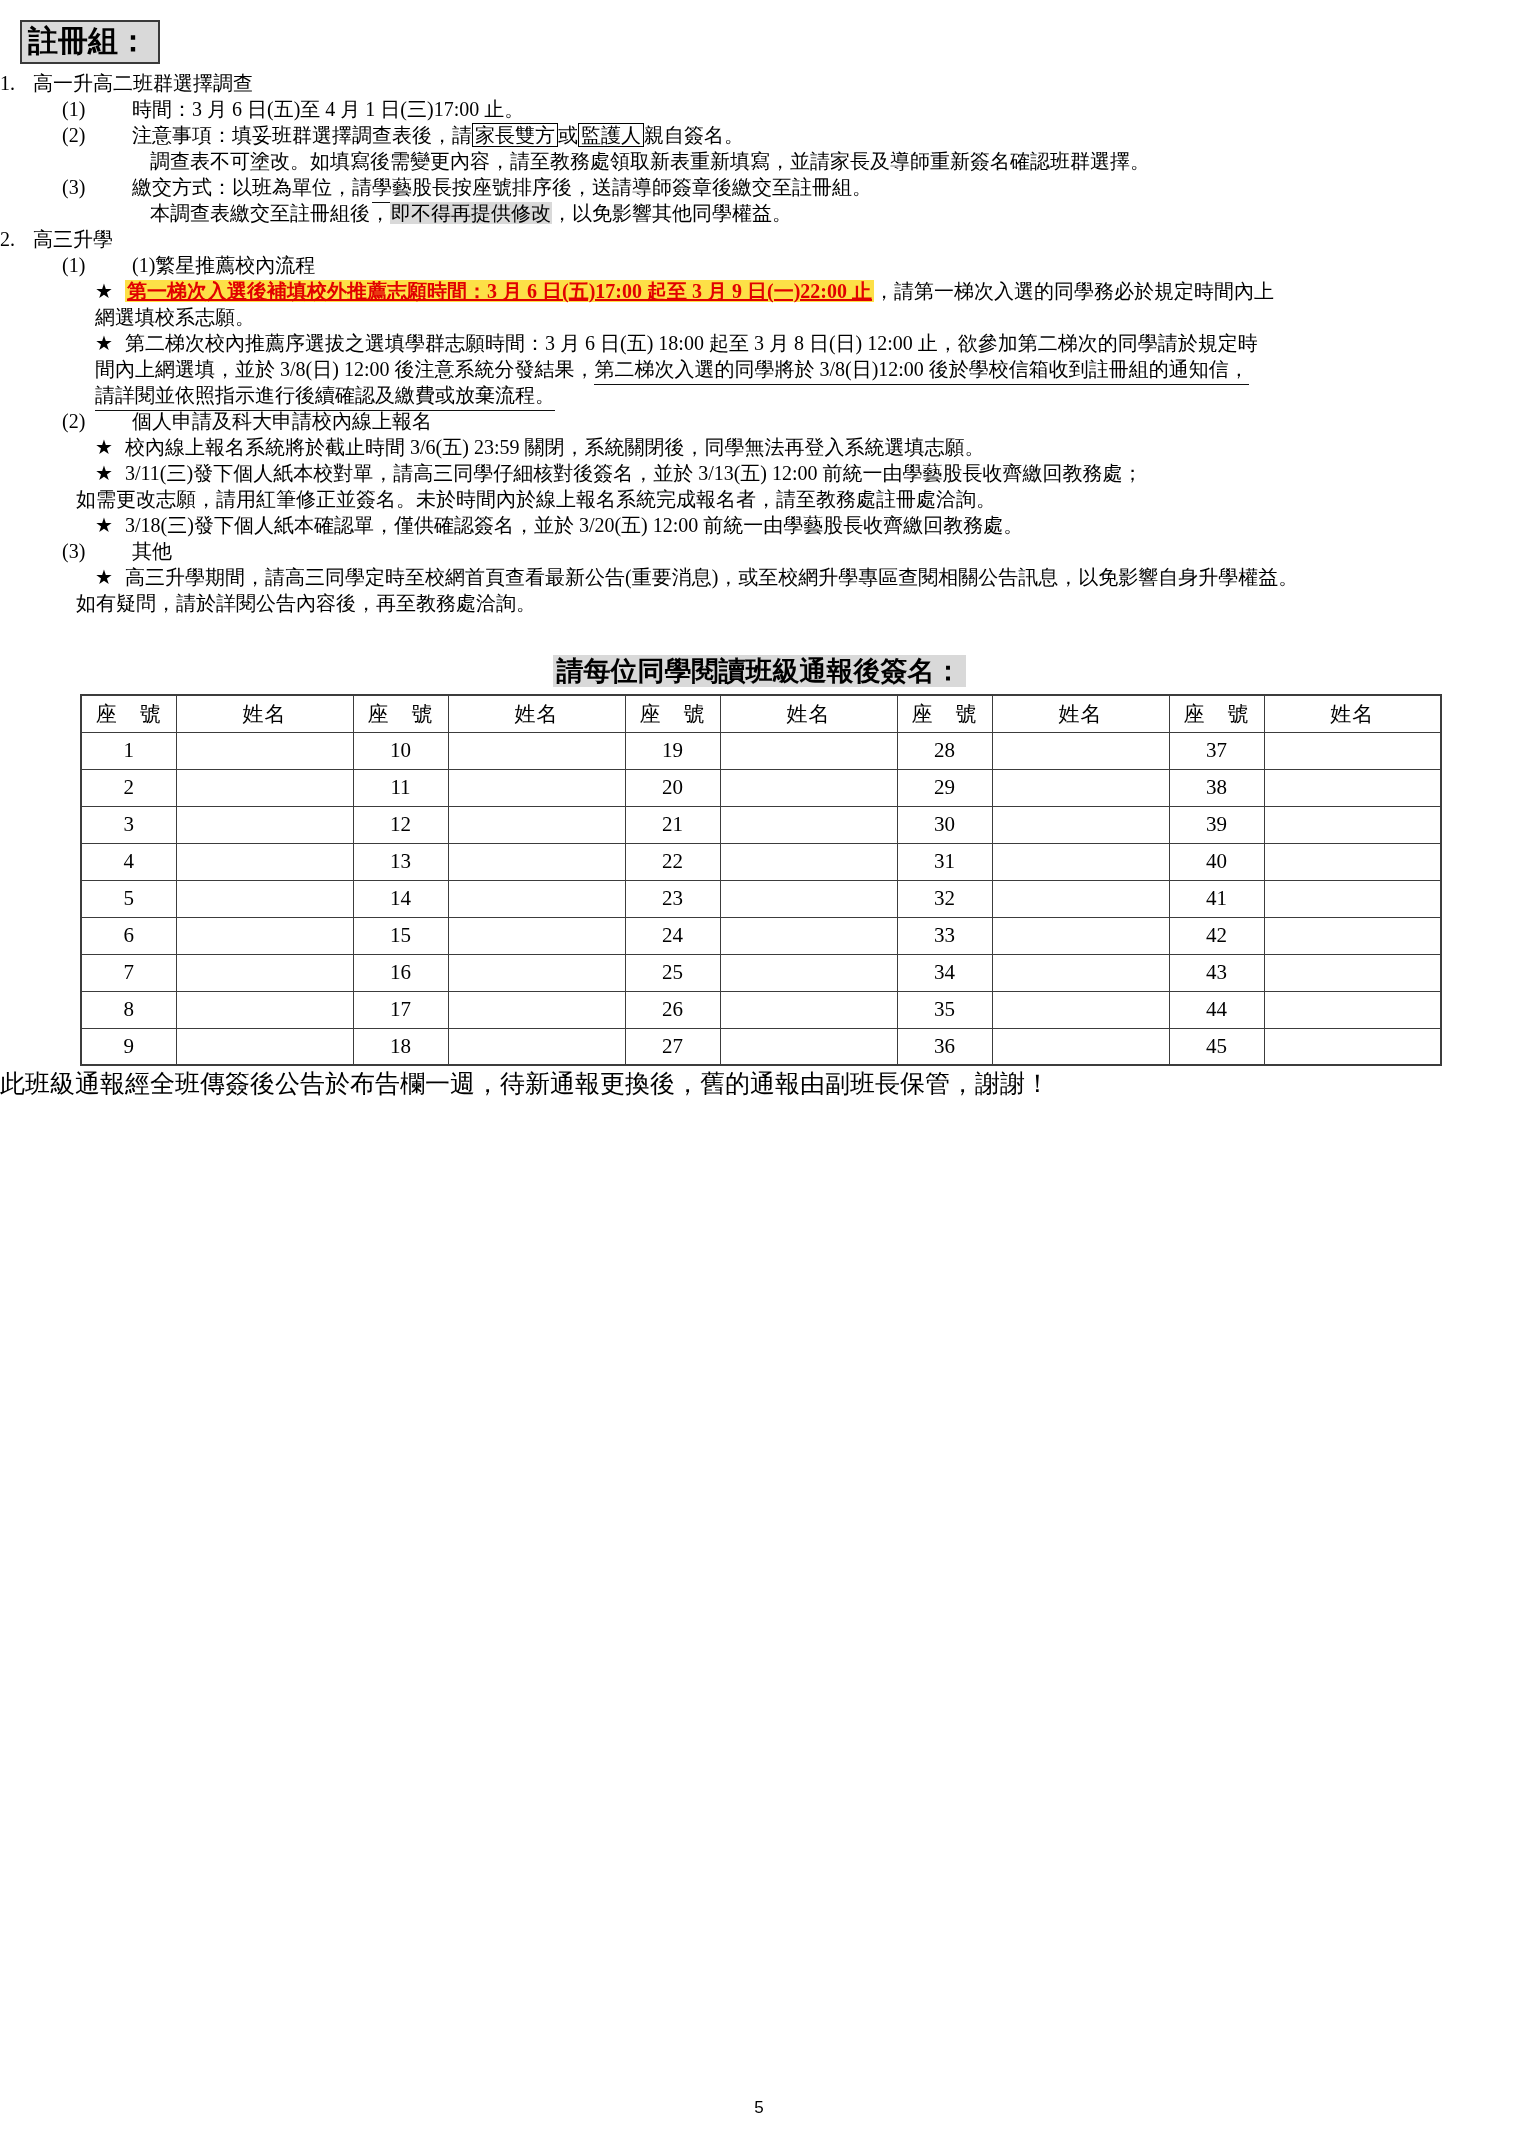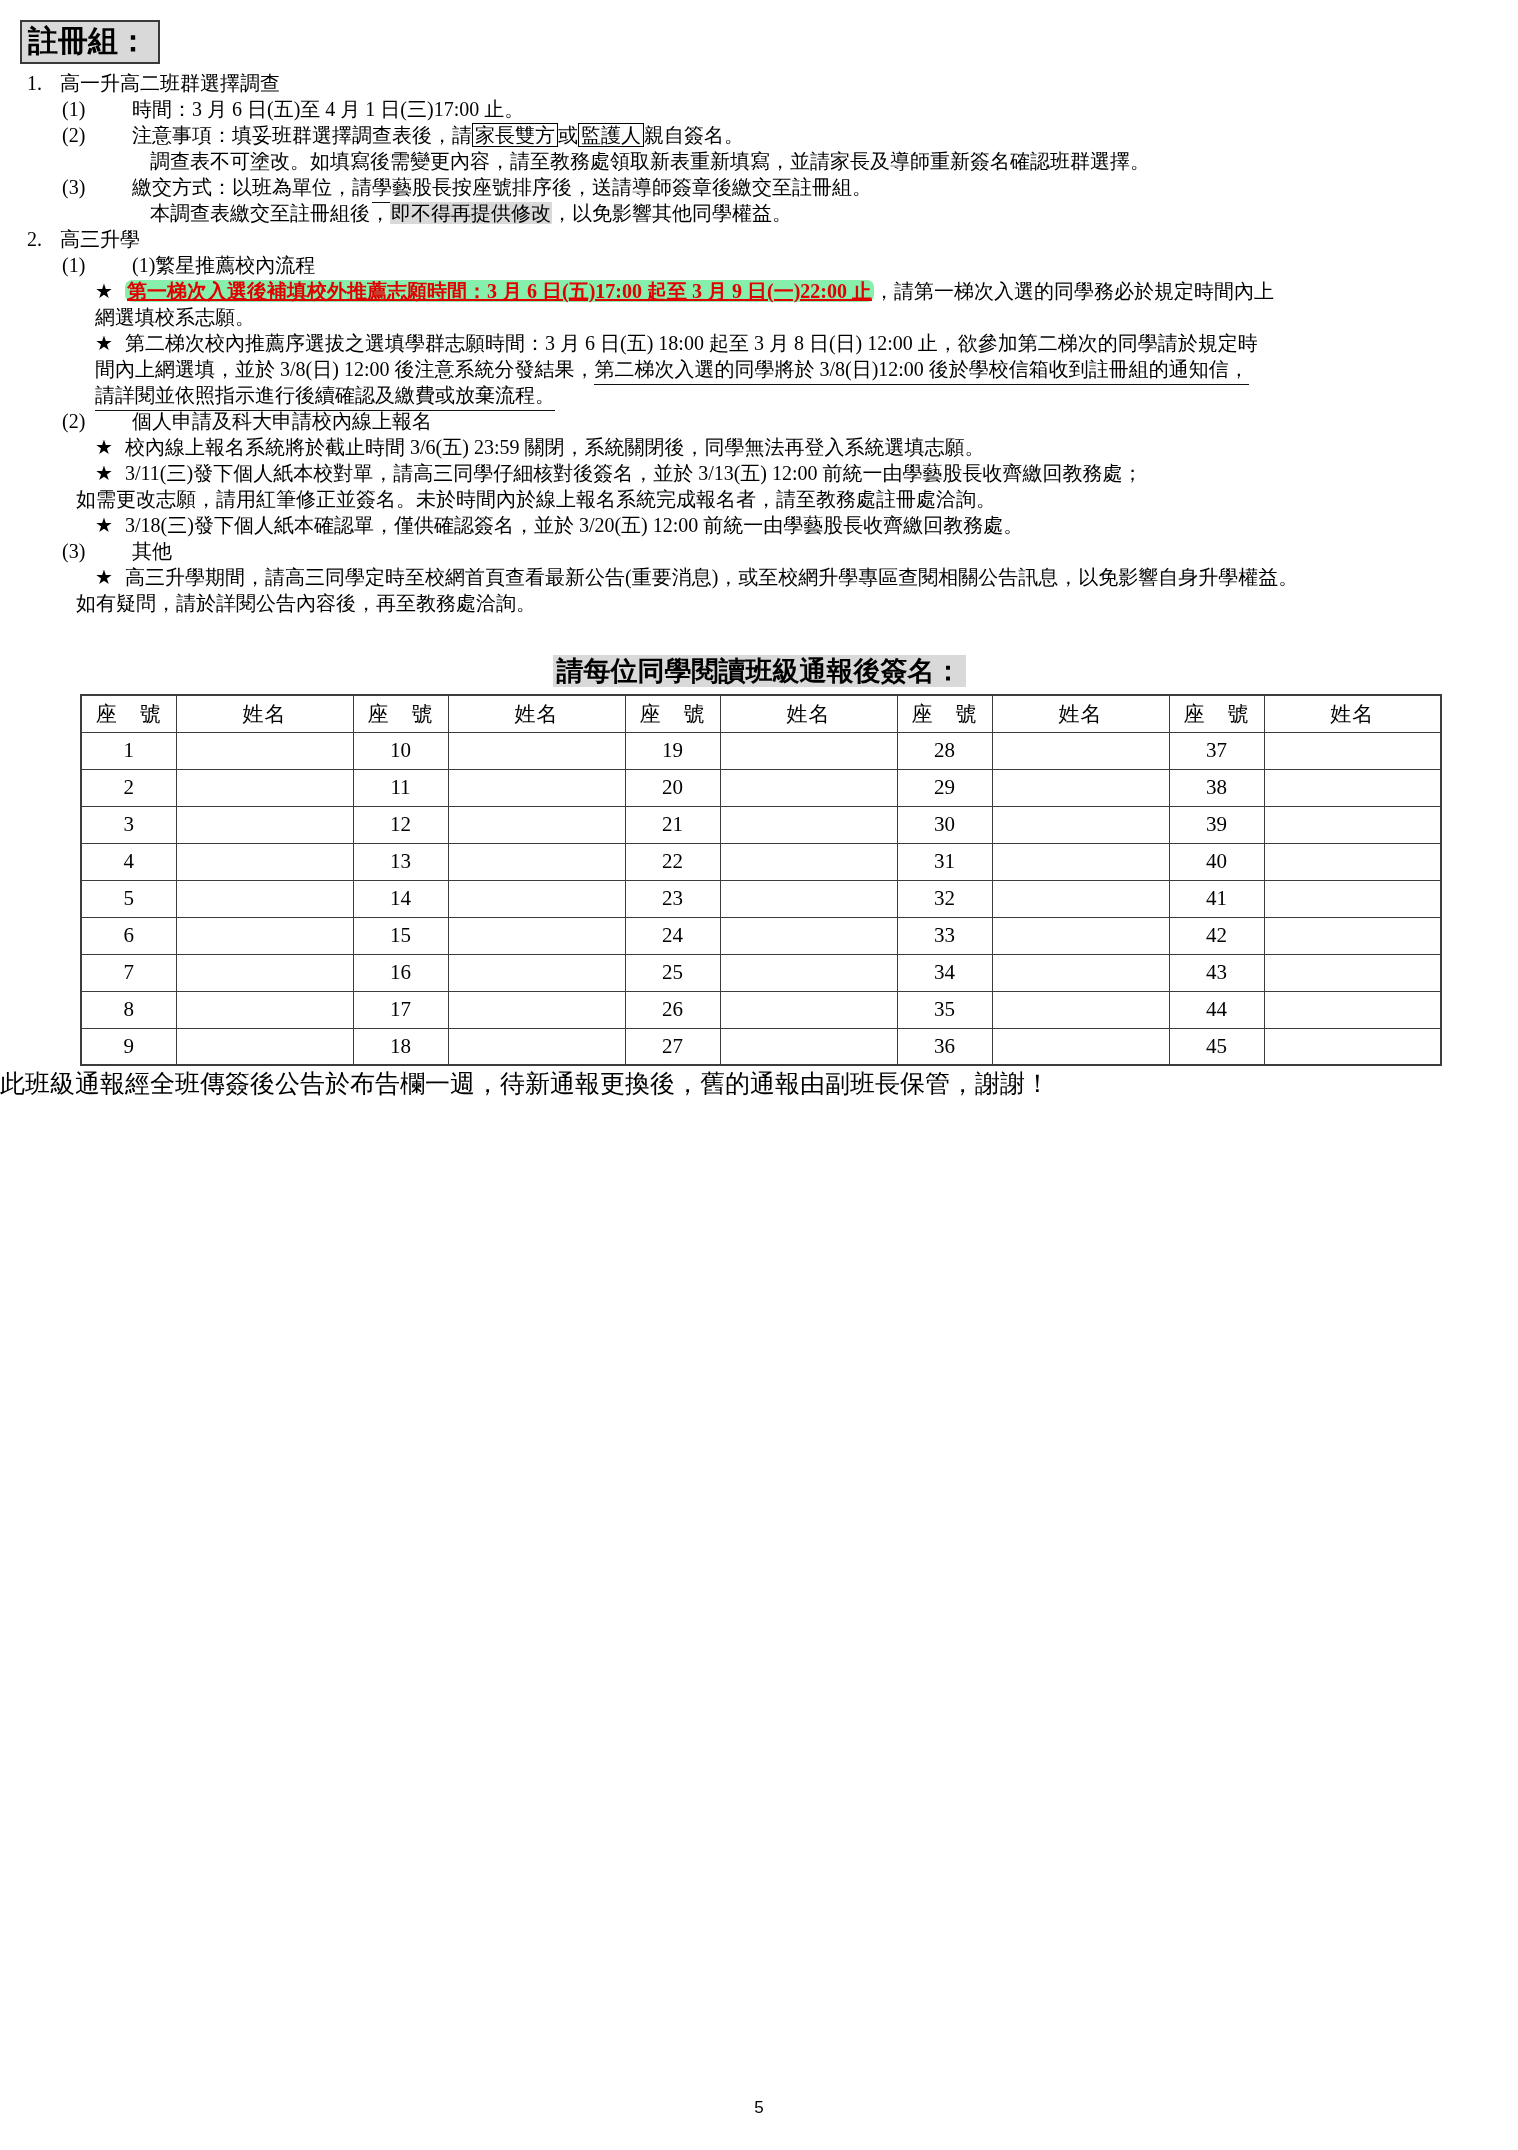--- a/index.html
+++ b/index.html
@@ -21,37 +21,36 @@
     padding:1px 10px 3px 6px;
     font-size:30px; font-weight:bold;
     line-height:36px;
   }
   .content { position:absolute; top:70px; left:0; width:100%; }
   .ln {
     height:26px; line-height:26px;
     font-size:20px;
     white-space:nowrap;
   }
-  .ind0 { padding-left:27px; }
+  .ind0 { }
   .ind1 { padding-left:62px; }
   .cont1 { padding-left:107px;margin-left:43px; }
   .star { padding-left:95px; }
   .cont2 { padding-left:76px; }
   .mk0 { display:inline-block; width:33px; }
   .mk1 { display:inline-block; width:70px; }
   .mkstar { display:inline-block; width:30px; }
   .boxed { border:1.5px solid #000; padding:0 2px; }
   .hl-gray { background:#d9d9d9; padding:0 1px; }
   .hl-yellow-red {
-    background:#86efac;
+    background:#fde047;
     color:#e10000;
     font-weight:bold;
     text-decoration:underline;
     padding:0 2px;
-    border-radius:7px;
   }
   .u { border-bottom:1.5px solid #111; padding-bottom:4px; }
   .table-title {
     position:absolute; top:654px; left:0; width:100%;
     text-align:center;
     font-size:27px; font-weight:bold; line-height:34px;
   }
   .table-title .hl-gray { padding:1px 4px; }
   table.sign {
     position:absolute; left:80px; top:694px;

